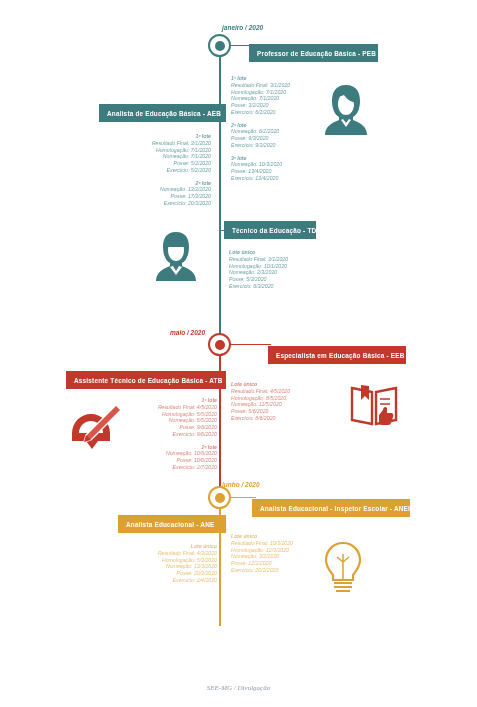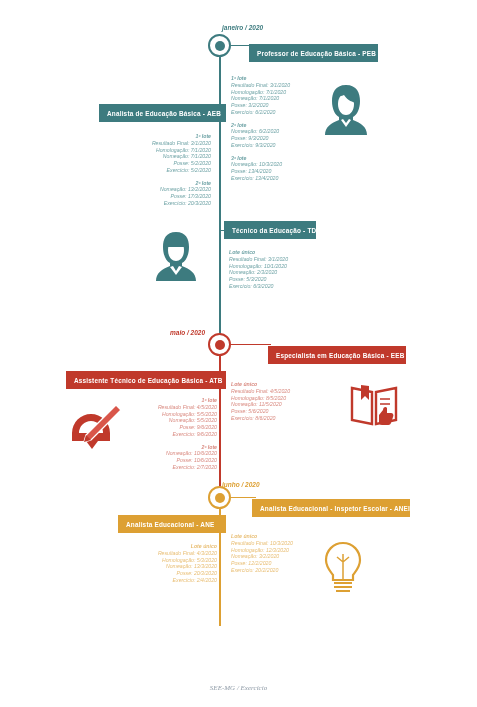--- a/index.html
+++ b/index.html
@@ -215,15 +215,15 @@
 
   <div class="details" style="left:118px;top:543px;width:99px;font-size:5.2px;color:#e8bd72;text-align:right;">
     <span class="lote">Lote único</span>
     <span class="row">Resultado Final: 4/3/2020</span>
     <span class="row">Homologação: 5/3/2020</span>
     <span class="row">Nomeação: 13/3/2020</span>
     <span class="row">Posse: 20/3/2020</span>
     <span class="row">Exercício: 2/4/2020</span>
   </div>
 
-  <div class="footer" style="top:684px;font-size:7px;color:#8e9aa6;">SEE-MG / Exercício</div>
+  <div class="footer" style="top:684px;font-size:7px;color:#8e9aa6;">SEE-MG / Divulgação</div>
 
 </div>
 
 </body></html>

